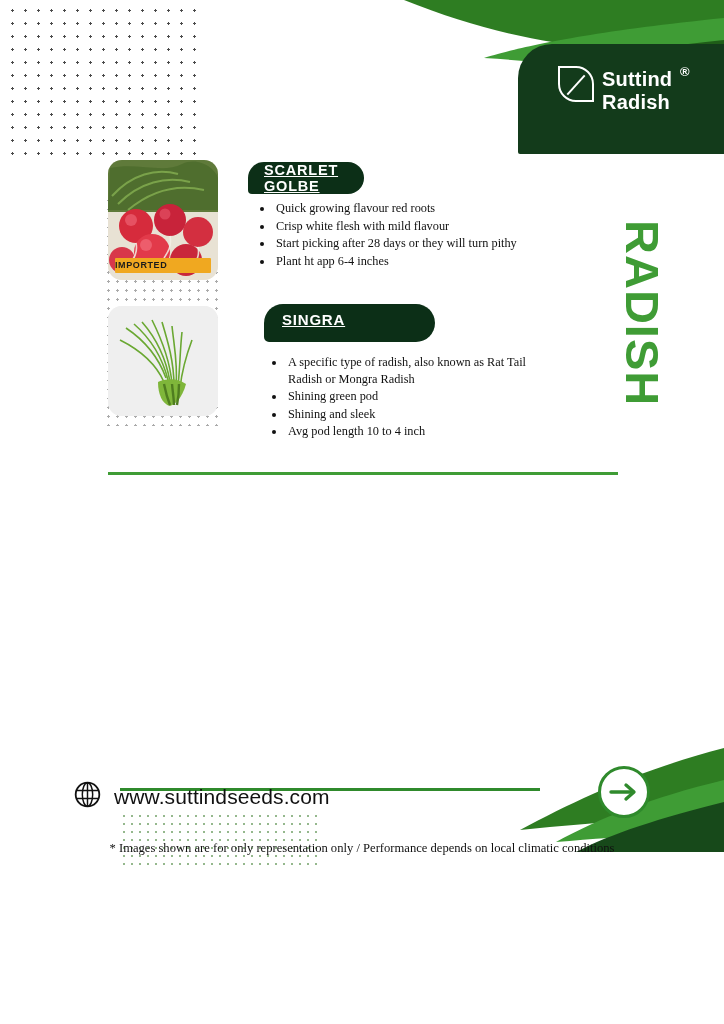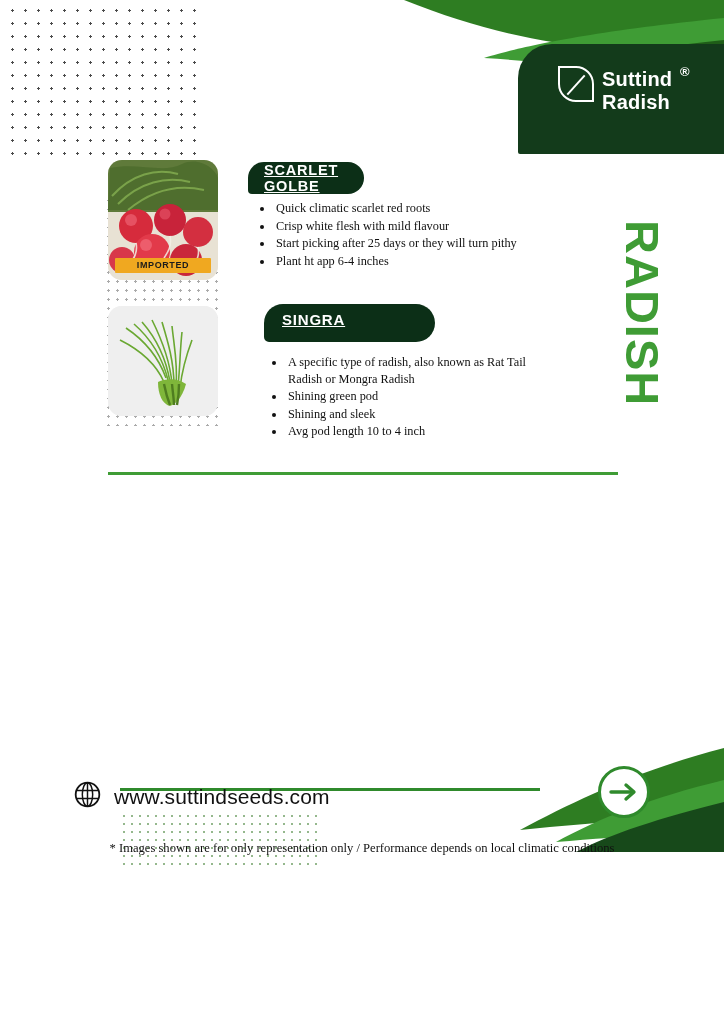--- a/index.html
+++ b/index.html
@@ -132,21 +132,20 @@
 
   .badge-img {
     position: absolute;
     left: 7px; bottom: 7px;
     width: 96px; height: 15px;
     background: #f0a820;
     color: #1b1b1b;
     font-size: 9px;
     font-weight: bold;
     letter-spacing: .6px;
-    text-align: center;
     line-height: 15px;
     border-radius: 1px;
   }
 
   .name-tag {
     position: absolute;
     left: 140px; top: 2px;
     height: 32px;
     background: #0c2f17;
     border-radius: 16px 16px 16px 4px;
@@ -290,23 +289,23 @@
           <path d="M28 83 C30 92 26 98 22 104"></path>
           <path d="M62 76 C64 86 60 92 56 98"></path>
           <path d="M90 87 C92 96 88 102 84 108"></path>
         </g>
       </svg>
       <div class="badge-img">IMPORTED</div>
     </div>
     <div class="name-tag">SCARLET GOLBE</div>
     <div class="bullets">
       <ul>
-        <li>Quick climatic scarlet red roots</li>
+        <li>Quick growing flavour red roots</li>
         <li>Crisp white flesh with mild flavour</li>
-        <li>Start picking after 25 days or they will turn pithy</li>
+        <li>Start picking after 28 days or they will turn pithy</li>
         <li>Plant ht app 6-4 inches</li>
       </ul>
     </div>
   </div>
 
   <div class="product p2">
     <div class="thumb">
       <svg class="art" viewBox="0 0 110 110" preserveAspectRatio="none">
         <rect width="110" height="110" fill="#efefef"></rect>
         <g stroke="#6aa832" stroke-width="1.6" fill="none">

